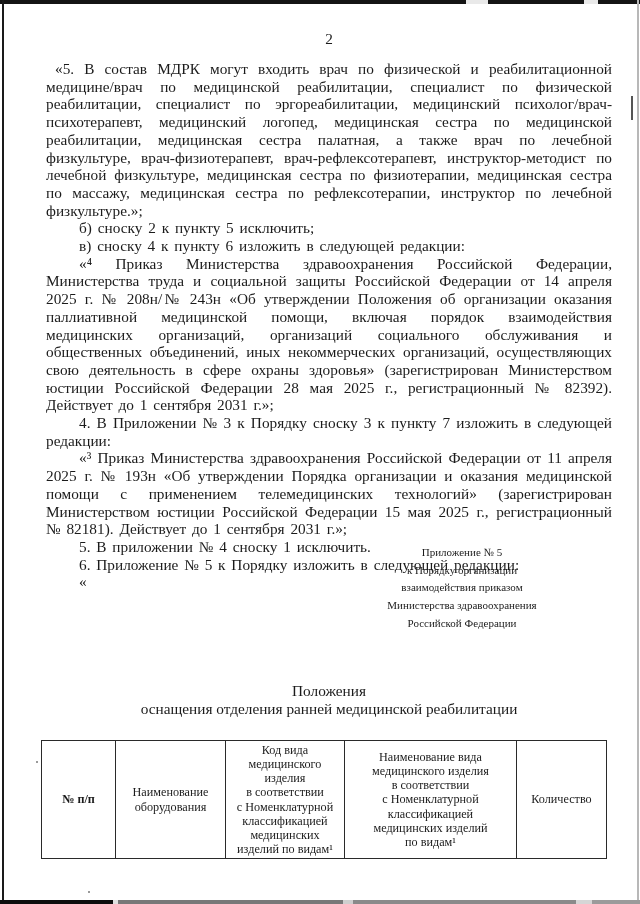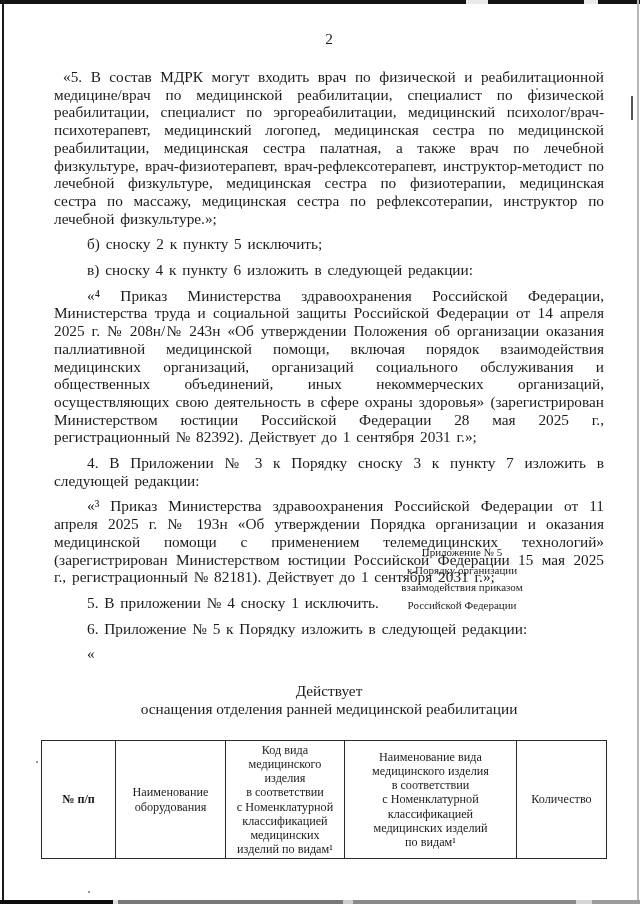--- a/index.html
+++ b/index.html
@@ -16,21 +16,21 @@
   .line-right{position:absolute;left:637px;top:0;width:2px;height:904px;background:#b8b8b8;}
   .line-right-dark{position:absolute;left:631px;top:96px;width:2px;height:24px;background:#555;}
   .bar-bottom{position:absolute;top:900px;height:4px;}
   .speck{position:absolute;background:#9a9a9a;}
   
   .page-num{position:absolute;left:46px;top:30px;width:566px;text-align:center;
     font-size:15.3px;line-height:18px;}
   
   .body-text{position:absolute;left:46px;top:60px;width:566px;
     font-size:15.3px;line-height:17.7px;text-align:justify;word-spacing:2px;}
-  .body-text p{margin:8px;}
+  .body-text p{margin:0;}
   .ind-first{text-indent:9px;}
   .ind-std{text-indent:33px;}
   
   .appendix{position:absolute;left:316px;top:544px;width:292px;text-align:center;
     font-size:11px;line-height:17.7px;}
   
   .std-title{position:absolute;left:46px;top:682px;width:566px;text-align:center;
     font-size:15.3px;line-height:18px;}
   
   .eq-table{position:absolute;left:41px;top:740px;width:566px;height:119px;
@@ -77,25 +77,26 @@
     <p class="ind-std">«³ Приказ Министерства здравоохранения Российской Федерации от 11 апреля 2025 г. № 193н «Об утверждении Порядка организации и оказания медицинской помощи с применением телемедицинских технологий» (зарегистрирован Министерством юстиции Российской Федерации 15 мая 2025 г., регистрационный № 82181). Действует до 1 сентября 2031 г.»;</p>
     <p class="ind-std">5. В приложении № 4 сноску 1 исключить.</p>
     <p class="ind-std">6. Приложение № 5 к Порядку изложить в следующей редакции:</p>
     <p class="ind-std">«</p>
   </div>
 
   <div class="appendix">
     <div>Приложение № 5</div>
     <div>к Порядку организации</div>
     <div>взаимодействия приказом</div>
+    <div>Министерства здравоохранения</div>
     <div>Российской Федерации</div>
   </div>
 
   <div class="std-title">
-    <div>Действует</div>
+    <div>Положения</div>
     <div>оснащения отделения ранней медицинской реабилитации</div>
   </div>
 
   <div class="eq-table">
     <div class="eq-cell c1">№ п/п</div>
     <div class="eq-cell c2">Наименование
 оборудования</div>
     <div class="eq-cell c3">Код вида
 медицинского
 изделия

